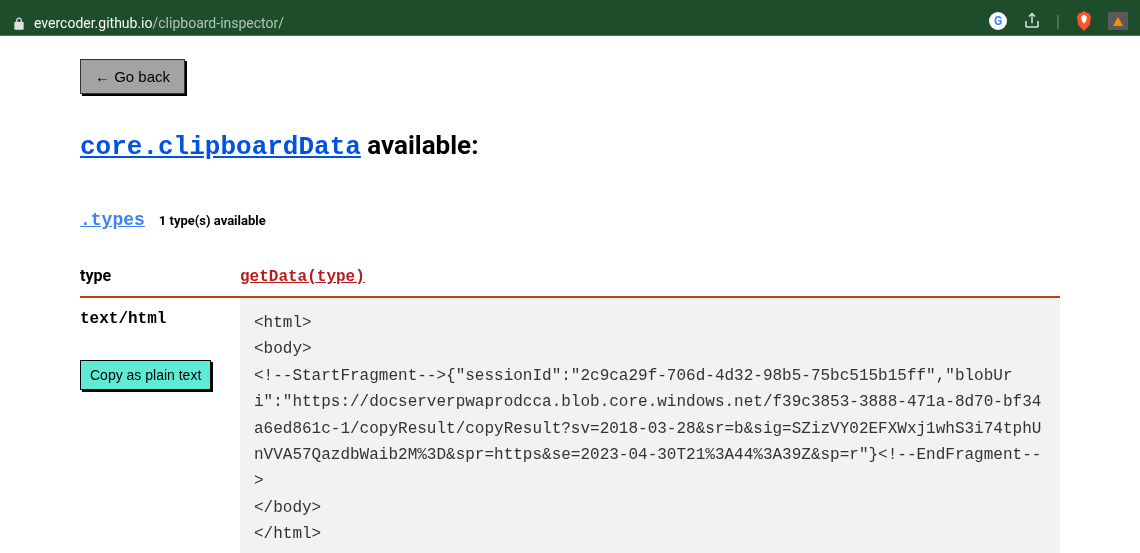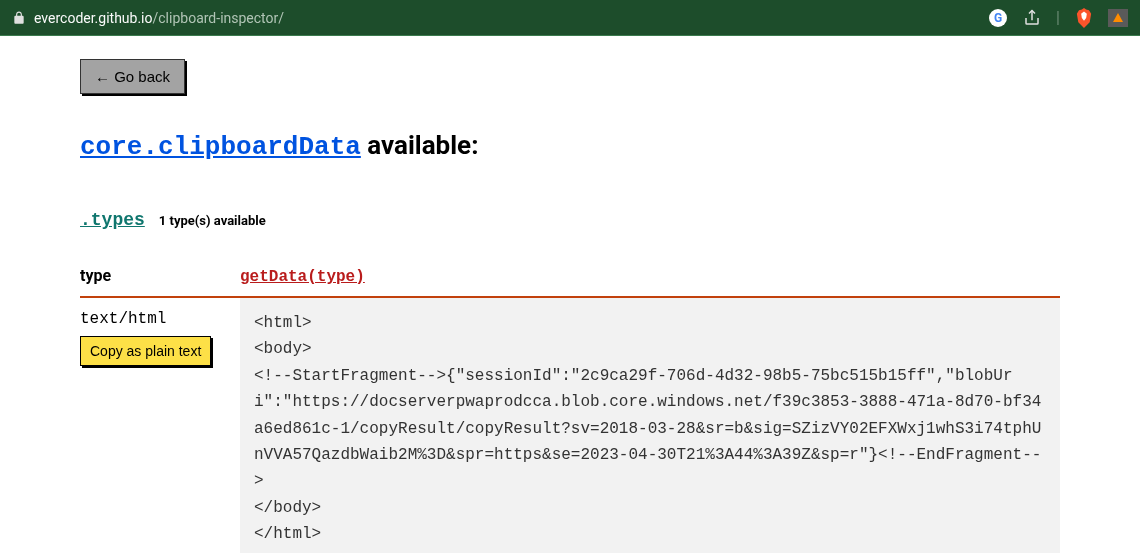--- a/index.html
+++ b/index.html
@@ -11,22 +11,22 @@
       font-family: -apple-system, BlinkMacSystemFont, "Segoe UI", Roboto, Helvetica, Arial, sans-serif;
       background: #fff;
       width: 1140px;
       height: 553px;
       overflow: hidden;
     }
     .browser-bar {
       background: #1d4d2b;
       height: 36px;
       display: flex;
-      align-items: center;
-      padding: 12px 12px;
+      align-items: flex-end;
+      padding: 4px 12px;
       border-bottom: 1px solid #3a7a4d;
       color: #e0e0e0;
       font-size: 14px;
     }
     .lock-icon {
       width: 14px;
       height: 14px;
       margin-right: 8px;
       fill: #e0e0e0;
     }
@@ -117,21 +117,21 @@
       font-weight: 700;
     }
     .types-row {
       display: flex;
       align-items: baseline;
       gap: 14px;
       margin-bottom: 36px;
     }
     .types-label {
       font-family: "Courier New", Courier, monospace;
-      color: #0f766e;
+      color: #3b82f6;
       text-decoration: underline;
       font-size: 18px;
       font-weight: 700;
     }
     .types-count {
       font-size: 13px;
       font-weight: 700;
       color: #000000;
     }
     .table-container {
@@ -161,31 +161,31 @@
       display: flex;
       border-bottom: 1px solid #ccc;
     }
     .cell-type {
       width: 160px;
       padding-top: 12px;
       font-family: "Courier New", Courier, monospace;
       font-size: 16px;
     }
     .cell-type-val {
-      font-weight: 400;
-      margin-bottom: 0;
+      font-weight: 700;
+      margin-bottom: 16px;
     }
     .copy-btn {
-      background: #fde047;
+      background: #5eead4;
       border: 1.5px solid #000;
       box-shadow: 2px 2px 0 #000;
       padding: 6px 9px;
       font-size: 14px;
       cursor: pointer;
-      margin-top: 8px;
+      margin-top: 16px;
     }
     .cell-data {
       flex: 1;
       background: #f2f2f2;
       padding: 12px 14px;
       font-family: "Courier New", Courier, monospace;
       font-size: 16px;
       line-height: 1.65;
       word-break: break-all;
       white-space: pre-line;

